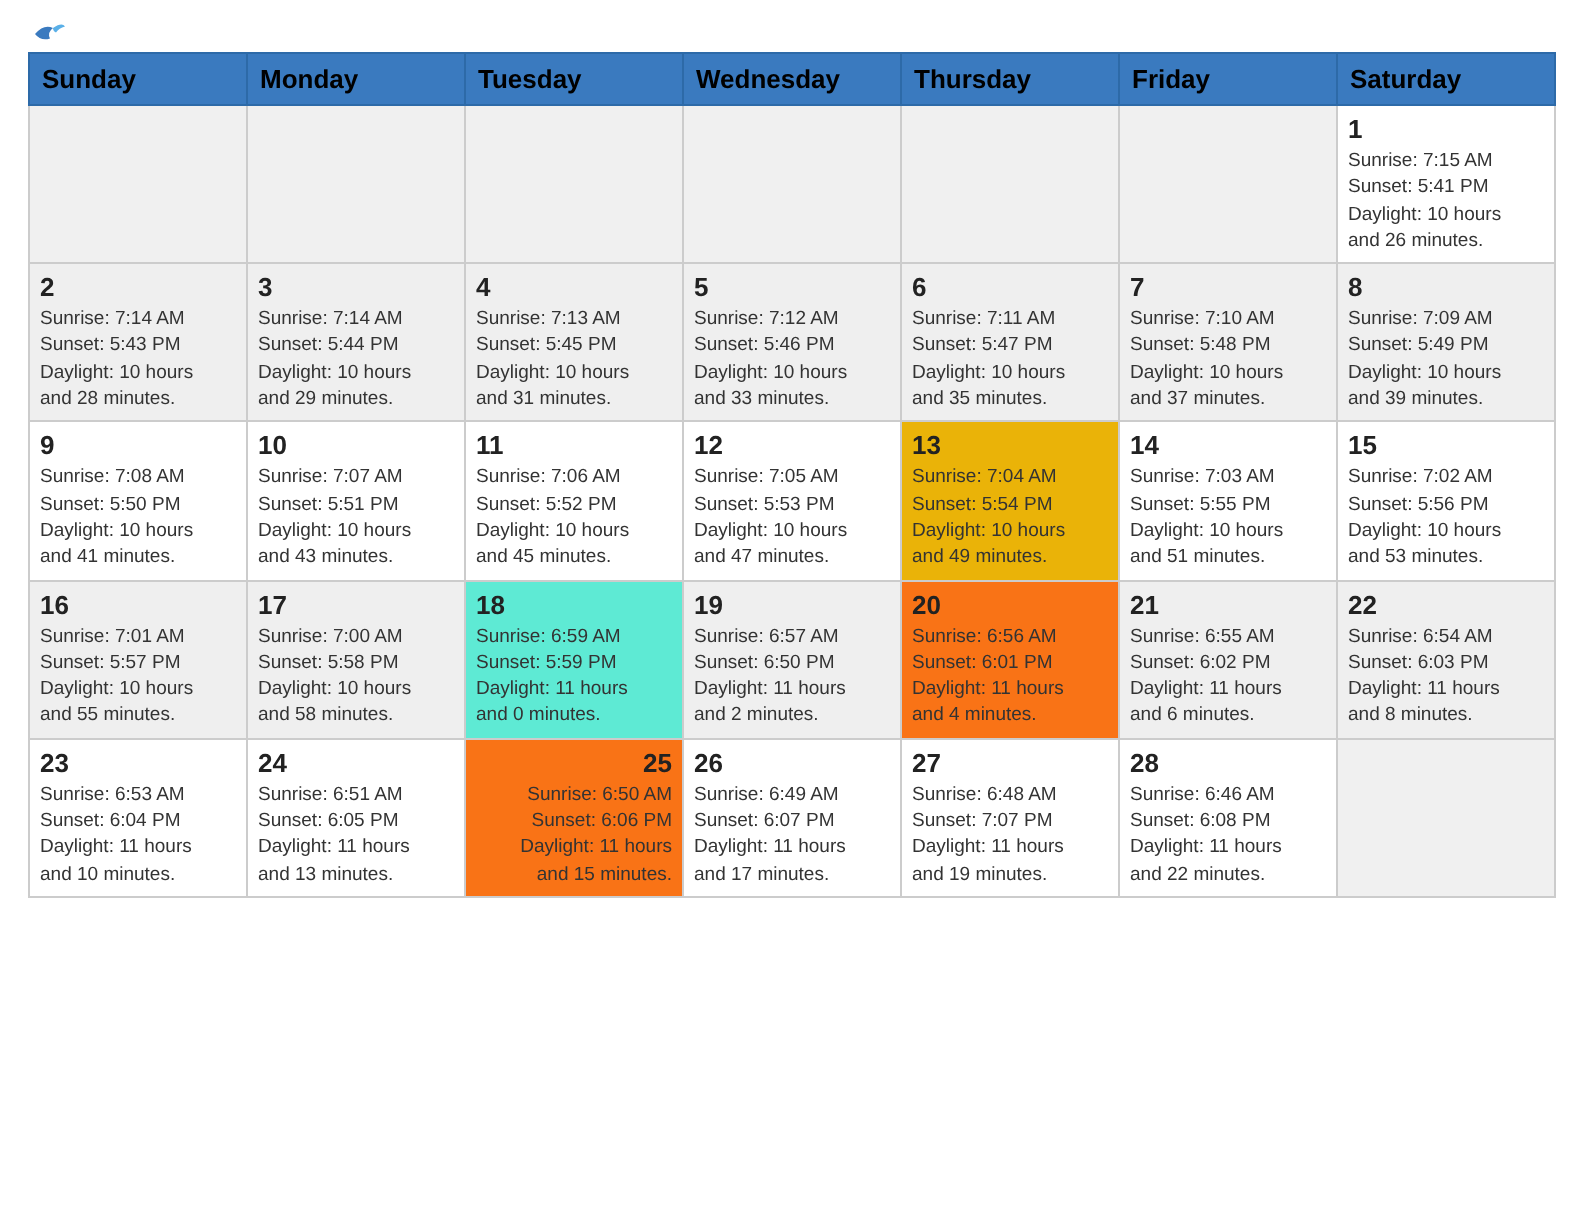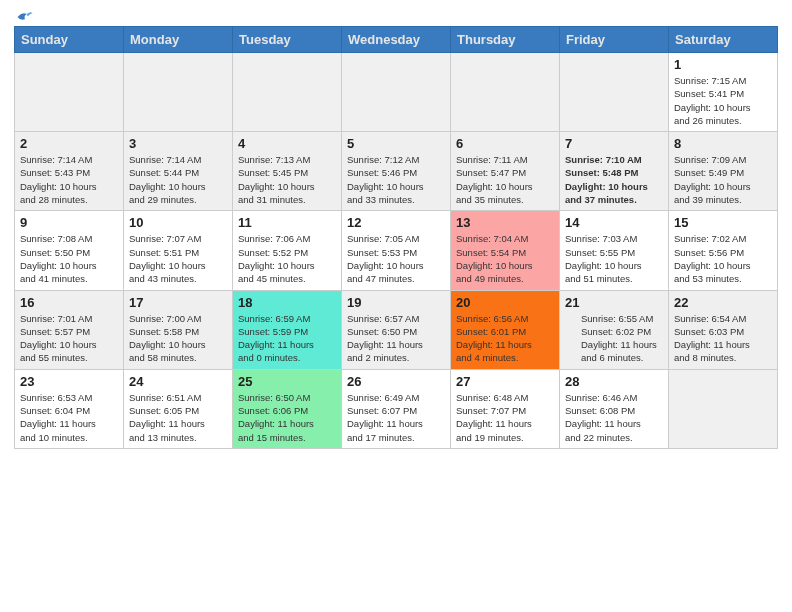--- a/index.html
+++ b/index.html
@@ -54,21 +54,21 @@
       font-weight: normal;
       color: #555;
     }
     .calendar {
       width: 100%;
       border-collapse: collapse;
       border: 1px solid #ccc;
     }
     .calendar th {
       background: #3a7abf;
-      color: #e5e5e5;
+      color: #000000;
       font-size: 13px;
       font-weight: bold;
       padding: 5px 6px;
       text-align: left;
       border: 1px solid #2d6aa8;
     }
     .calendar td {
       vertical-align: top;
       border: 1px solid #ccc;
       padding: 4px 5px;
@@ -180,21 +180,21 @@
           </td>
           <td style="background: rgb(239, 239, 239);">
             <div class="day-number">6</div>
             <div class="day-info" style="white-space: pre-line;">Sunrise: 7:11 AM
 Sunset: 5:47 PM
 Daylight: 10 hours
 and 35 minutes.</div>
           </td>
           <td style="background: rgb(239, 239, 239);">
             <div class="day-number">7</div>
-            <div class="day-info" style="white-space: pre-line; font-weight: bold;">Sunrise: 7:10 AM
+            <div class="day-info" style="white-space: pre-line;">Sunrise: 7:10 AM
 Sunset: 5:48 PM
 Daylight: 10 hours
 and 37 minutes.</div>
           </td>
           <td style="background: rgb(239, 239, 239);">
             <div class="day-number">8</div>
             <div class="day-info" style="white-space: pre-line;">Sunrise: 7:09 AM
 Sunset: 5:49 PM
 Daylight: 10 hours
 and 39 minutes.</div>
@@ -222,21 +222,21 @@
 Daylight: 10 hours
 and 45 minutes.</div>
           </td>
           <td style="background: rgb(255, 255, 255);">
             <div class="day-number">12</div>
             <div class="day-info" style="white-space: pre-line;">Sunrise: 7:05 AM
 Sunset: 5:53 PM
 Daylight: 10 hours
 and 47 minutes.</div>
           </td>
-          <td style="background: #fca5a5;">
+          <td style="background: #eab308;">
             <div class="day-number">13</div>
             <div class="day-info" style="white-space: pre-line;">Sunrise: 7:04 AM
 Sunset: 5:54 PM
 Daylight: 10 hours
 and 49 minutes.</div>
           </td>
           <td style="background: rgb(255, 255, 255);">
             <div class="day-number">14</div>
             <div class="day-info" style="white-space: pre-line;">Sunrise: 7:03 AM
 Sunset: 5:55 PM
@@ -282,21 +282,21 @@
           </td>
           <td style="background: #f97316;">
             <div class="day-number">20</div>
             <div class="day-info" style="white-space: pre-line;">Sunrise: 6:56 AM
 Sunset: 6:01 PM
 Daylight: 11 hours
 and 4 minutes.</div>
           </td>
           <td style="background: rgb(239, 239, 239);">
             <div class="day-number">21</div>
-            <div class="day-info" style="white-space: pre-line; margin-left: 16px;">Sunrise: 6:55 AM
+            <div class="day-info" style="white-space: pre-line;">Sunrise: 6:55 AM
 Sunset: 6:02 PM
 Daylight: 11 hours
 and 6 minutes.</div>
           </td>
           <td style="background: rgb(239, 239, 239);">
             <div class="day-number">22</div>
             <div class="day-info" style="white-space: pre-line;">Sunrise: 6:54 AM
 Sunset: 6:03 PM
 Daylight: 11 hours
 and 8 minutes.</div>
@@ -310,21 +310,21 @@
 Daylight: 11 hours
 and 10 minutes.</div>
           </td>
           <td style="background: rgb(255, 255, 255);">
             <div class="day-number">24</div>
             <div class="day-info" style="white-space: pre-line;">Sunrise: 6:51 AM
 Sunset: 6:05 PM
 Daylight: 11 hours
 and 13 minutes.</div>
           </td>
-          <td style="background: #86efac;">
+          <td style="background: #f97316; text-align: right;">
             <div class="day-number">25</div>
             <div class="day-info" style="white-space: pre-line;">Sunrise: 6:50 AM
 Sunset: 6:06 PM
 Daylight: 11 hours
 and 15 minutes.</div>
           </td>
           <td style="background: rgb(255, 255, 255);">
             <div class="day-number">26</div>
             <div class="day-info" style="white-space: pre-line;">Sunrise: 6:49 AM
 Sunset: 6:07 PM

